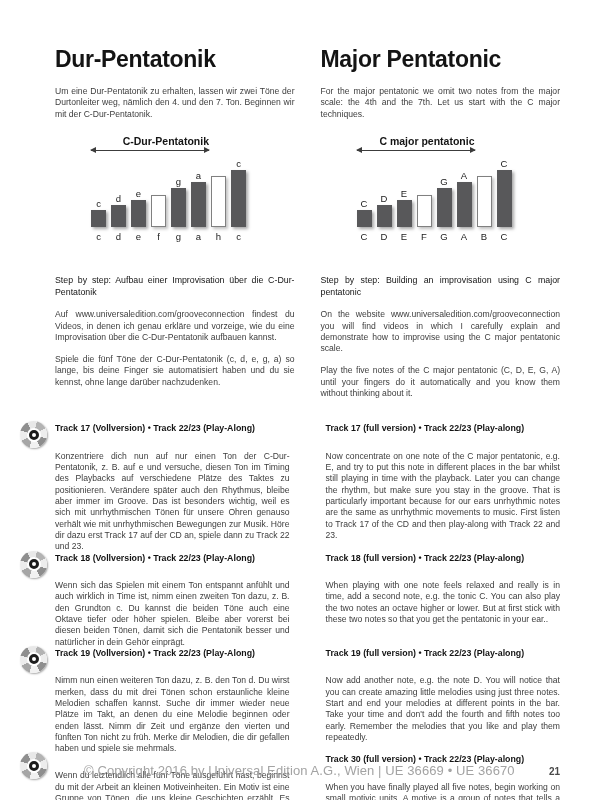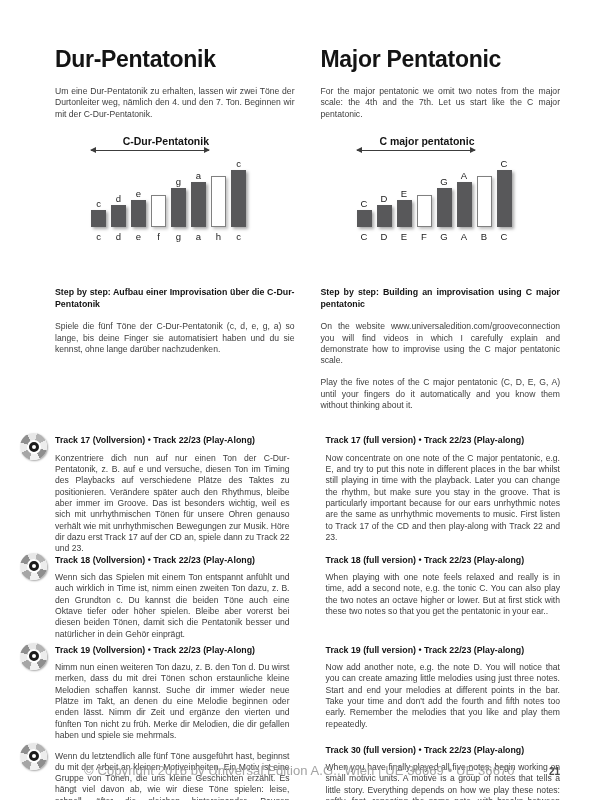--- a/index.html
+++ b/index.html
@@ -29,31 +29,31 @@
   .arrow::after { right:-1px; border-left:6px solid #3c3c3c; }
   .bars { display:flex; gap:5px; }
   .slot { width:15px; height:86px; display:flex; flex-direction:column; justify-content:flex-end; align-items:center; }
   .top-label { font-size:9.5px; color:#1a1a1a; height:12px; line-height:11px; }
   .bar { width:15px; }
   .bar.filled { background:#58585a; box-shadow:2px 2px 3px rgba(0,0,0,.35); }
   .bar.open { background:#ffffff; border:1.2px solid #808080; box-shadow:2px 2px 3px rgba(0,0,0,.25); }
   .bot-label { font-size:9.5px; color:#1a1a1a; margin-top:4px; height:11px; line-height:11px; }
 
   
-  .step-head { font-size:8.8px; font-weight:bold; color:#141414; line-height:12px; text-align:justify; margin-top:44px; }
+  .step-head { font-size:8.8px; font-weight:normal; color:#141414; line-height:12px; text-align:justify; margin-top:32px; }
   .para { font-size:8.6px; line-height:11.3px; text-align:justify; margin-top:11px; }
 
   
   .tracks { display:grid; grid-template-columns:1fr 1fr; column-gap:36px; margin:24px 48px 0 55px; }
   .track-cell { position:relative; }
   .track-cell.r1 { min-height:106px; }
   .track-cell.r2 { min-height:90px; }
   .track-cell.r3 { min-height:100px; }
   .track-head { font-size:8.8px; font-weight:bold; color:#141414; line-height:11.5px; }
-  .track-body { font-size:8.6px; line-height:11.3px; text-align:justify; margin-top:6px; }
+  .track-body { font-size:8.6px; line-height:11.3px; text-align:justify; margin-top:16px; }
 
   
   .cd { position:absolute; left:-35px; top:-2px; width:27px; height:27px; border-radius:50%;
     background:conic-gradient(from 15deg,
       #b3b3b3 0 48deg, #ededed 48deg 92deg, #8e8e8e 92deg 138deg, #f1f1f1 138deg 182deg,
       #a6a6a6 182deg 228deg, #ececec 228deg 272deg, #8f8f8f 272deg 318deg, #e8e8e8 318deg 360deg);
     box-shadow:1px 1px 2px rgba(0,0,0,.35); }
   .cd::before { content:''; position:absolute; inset:6.5px; border-radius:50%;
     background:#1c1c1c; border:2px solid #ffffff; }
   .cd::after { content:''; position:absolute; inset:11.5px; border-radius:50%; background:#ffffff; }
@@ -115,26 +115,27 @@
             </div>
             <div class="slot">
               <div class="top-label">c</div>
               <div class="bar filled" style="height: 57px;"></div>
               <div class="bot-label">c</div>
             </div>
           </div>
       </div>
 
       <h2 class="step-head">Step by step: Aufbau einer Improvisation über die C-Dur-Pentatonik</h2>
+      <p class="para">Auf www.universaledition.com/grooveconnection findest du Videos, in denen ich genau erkläre und vorzeige, wie du eine Improvisation über die C-Dur-Pentatonik aufbauen kannst.</p>
       <p class="para">Spiele die fünf Töne der C-Dur-Pentatonik (c, d, e, g, a) so lange, bis deine Finger sie automatisiert haben und du sie kennst, ohne lange darüber nachzudenken.</p>
     </div>
 
     <div>
       <h1 class="title">Major Pentatonic</h1>
-      <p class="intro">For the major pentatonic we omit two notes from the major scale: the 4th and the 7th. Let us start like the C major pentatonic.</p>
+      <p class="intro">For the major pentatonic we omit two notes from the major scale: the 4th and the 7th. Let us start with the C major techniques.</p>
 
       <div class="diagram" id="dg-en">
         <div class="dg-title">C major pentatonic</div>
         <div class="arrow"></div>
         <div class="bars">
             <div class="slot">
               <div class="top-label">C</div>
               <div class="bar filled" style="height: 17px;"></div>
               <div class="bot-label">C</div>
             </div>

